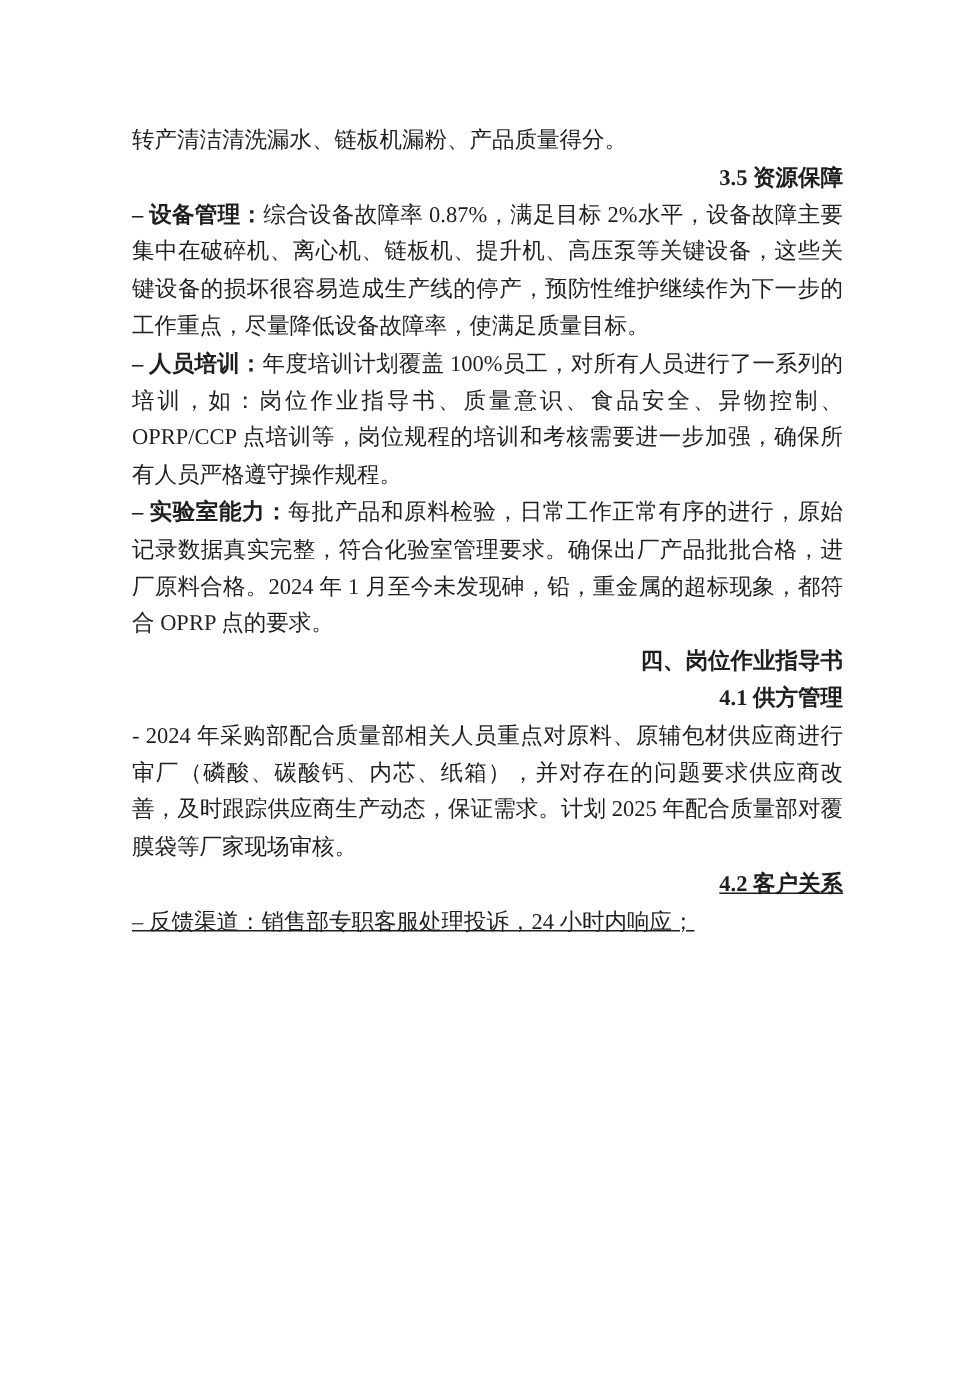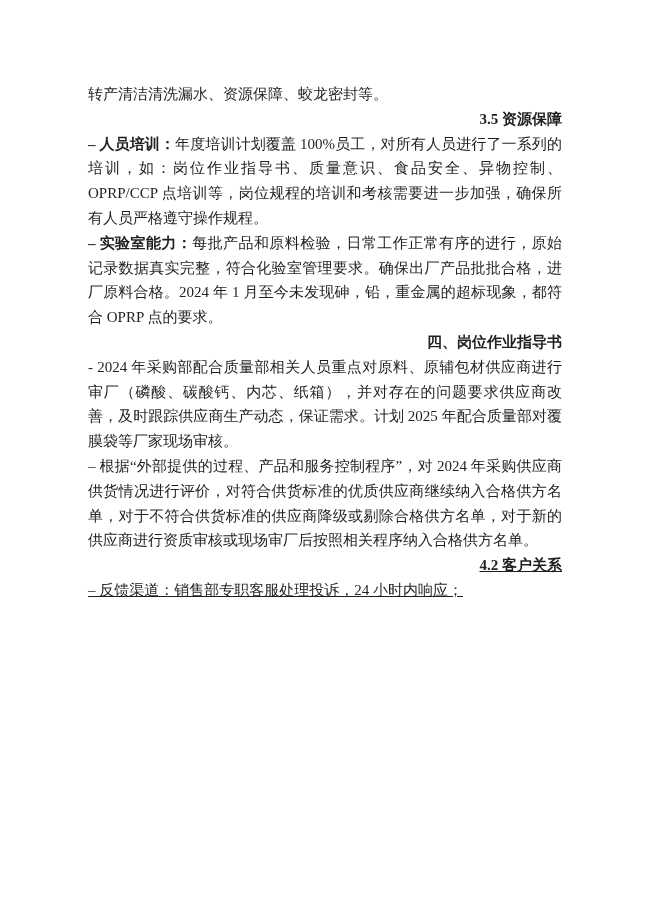--- a/index.html
+++ b/index.html
@@ -47,35 +47,36 @@
   .mt-b2    { margin-top: 4px; }
   .mt-h42   { margin-top: 5px; text-decoration: underline; }
   .mt-b42   { margin-top: 3px; text-decoration: underline; }
 </style>
 </head>
 <body>
 
 <div class="page">
   <div class="doc">
 
-    <p>转产清洁清洗漏水、资源保障、蛟龙密封等。</p>
+    <p>转产清洁清洗漏水、链板机漏粉、产品质量得分。</p>
 
     <h3 class="heading">3.5 资源保障</h3>
 
+    <p><span class="lead">– 设备管理：</span><span>综合设备故障率 0.87%，满足目标 2%水平，设备故障主要集中在破碎机、离心机、链板机、提升机、高压泵等关键设备，这些关键设备的损坏很容易造成生产线的停产，预防性维护继续作为下一步的工作重点，尽量降低设备故障率，使满足质量目标。</span></p>
 
     <p><span class="lead">– 人员培训：</span><span>年度培训计划覆盖 100%员工，对所有人员进行了一系列的培训，如：岗位作业指导书、质量意识、食品安全、异物控制、OPRP/CCP 点培训等，岗位规程的培训和考核需要进一步加强，确保所有人员严格遵守操作规程。</span></p>
 
     <p class="mt-lab"><span class="lead">– 实验室能力：</span><span>每批产品和原料检验，日常工作正常有序的进行，原始记录数据真实完整，符合化验室管理要求。确保出厂产品批批合格，进厂原料合格。2024 年 1 月至今未发现砷，铅，重金属的超标现象，都符合 OPRP 点的要求。</span></p>
 
     <h2 class="heading mt-sec4">四、岗位作业指导书</h2>
 
+    <h3 class="heading">4.1 供方管理</h3>
 
     <p class="mt-b1">- 2024 年采购部配合质量部相关人员重点对原料、原辅包材供应商进行审厂（磷酸、碳酸钙、内芯、纸箱），并对存在的问题要求供应商改善，及时跟踪供应商生产动态，保证需求。计划 2025 年配合质量部对覆膜袋等厂家现场审核。</p>
 
-    <p class="mt-b2">– 根据“外部提供的过程、产品和服务控制程序”，对 2024 年采购供应商供货情况进行评价，对符合供货标准的优质供应商继续纳入合格供方名单，对于不符合供货标准的供应商降级或剔除合格供方名单，对于新的供应商进行资质审核或现场审厂后按照相关程序纳入合格供方名单。</p>
 
 
     <h3 class="heading mt-h42">4.2 客户关系</h3>
 
     <p class="mt-b42">– 反馈渠道：销售部专职客服处理投诉，24 小时内响应；</p>
 
 
   </div>
 </div>
 

